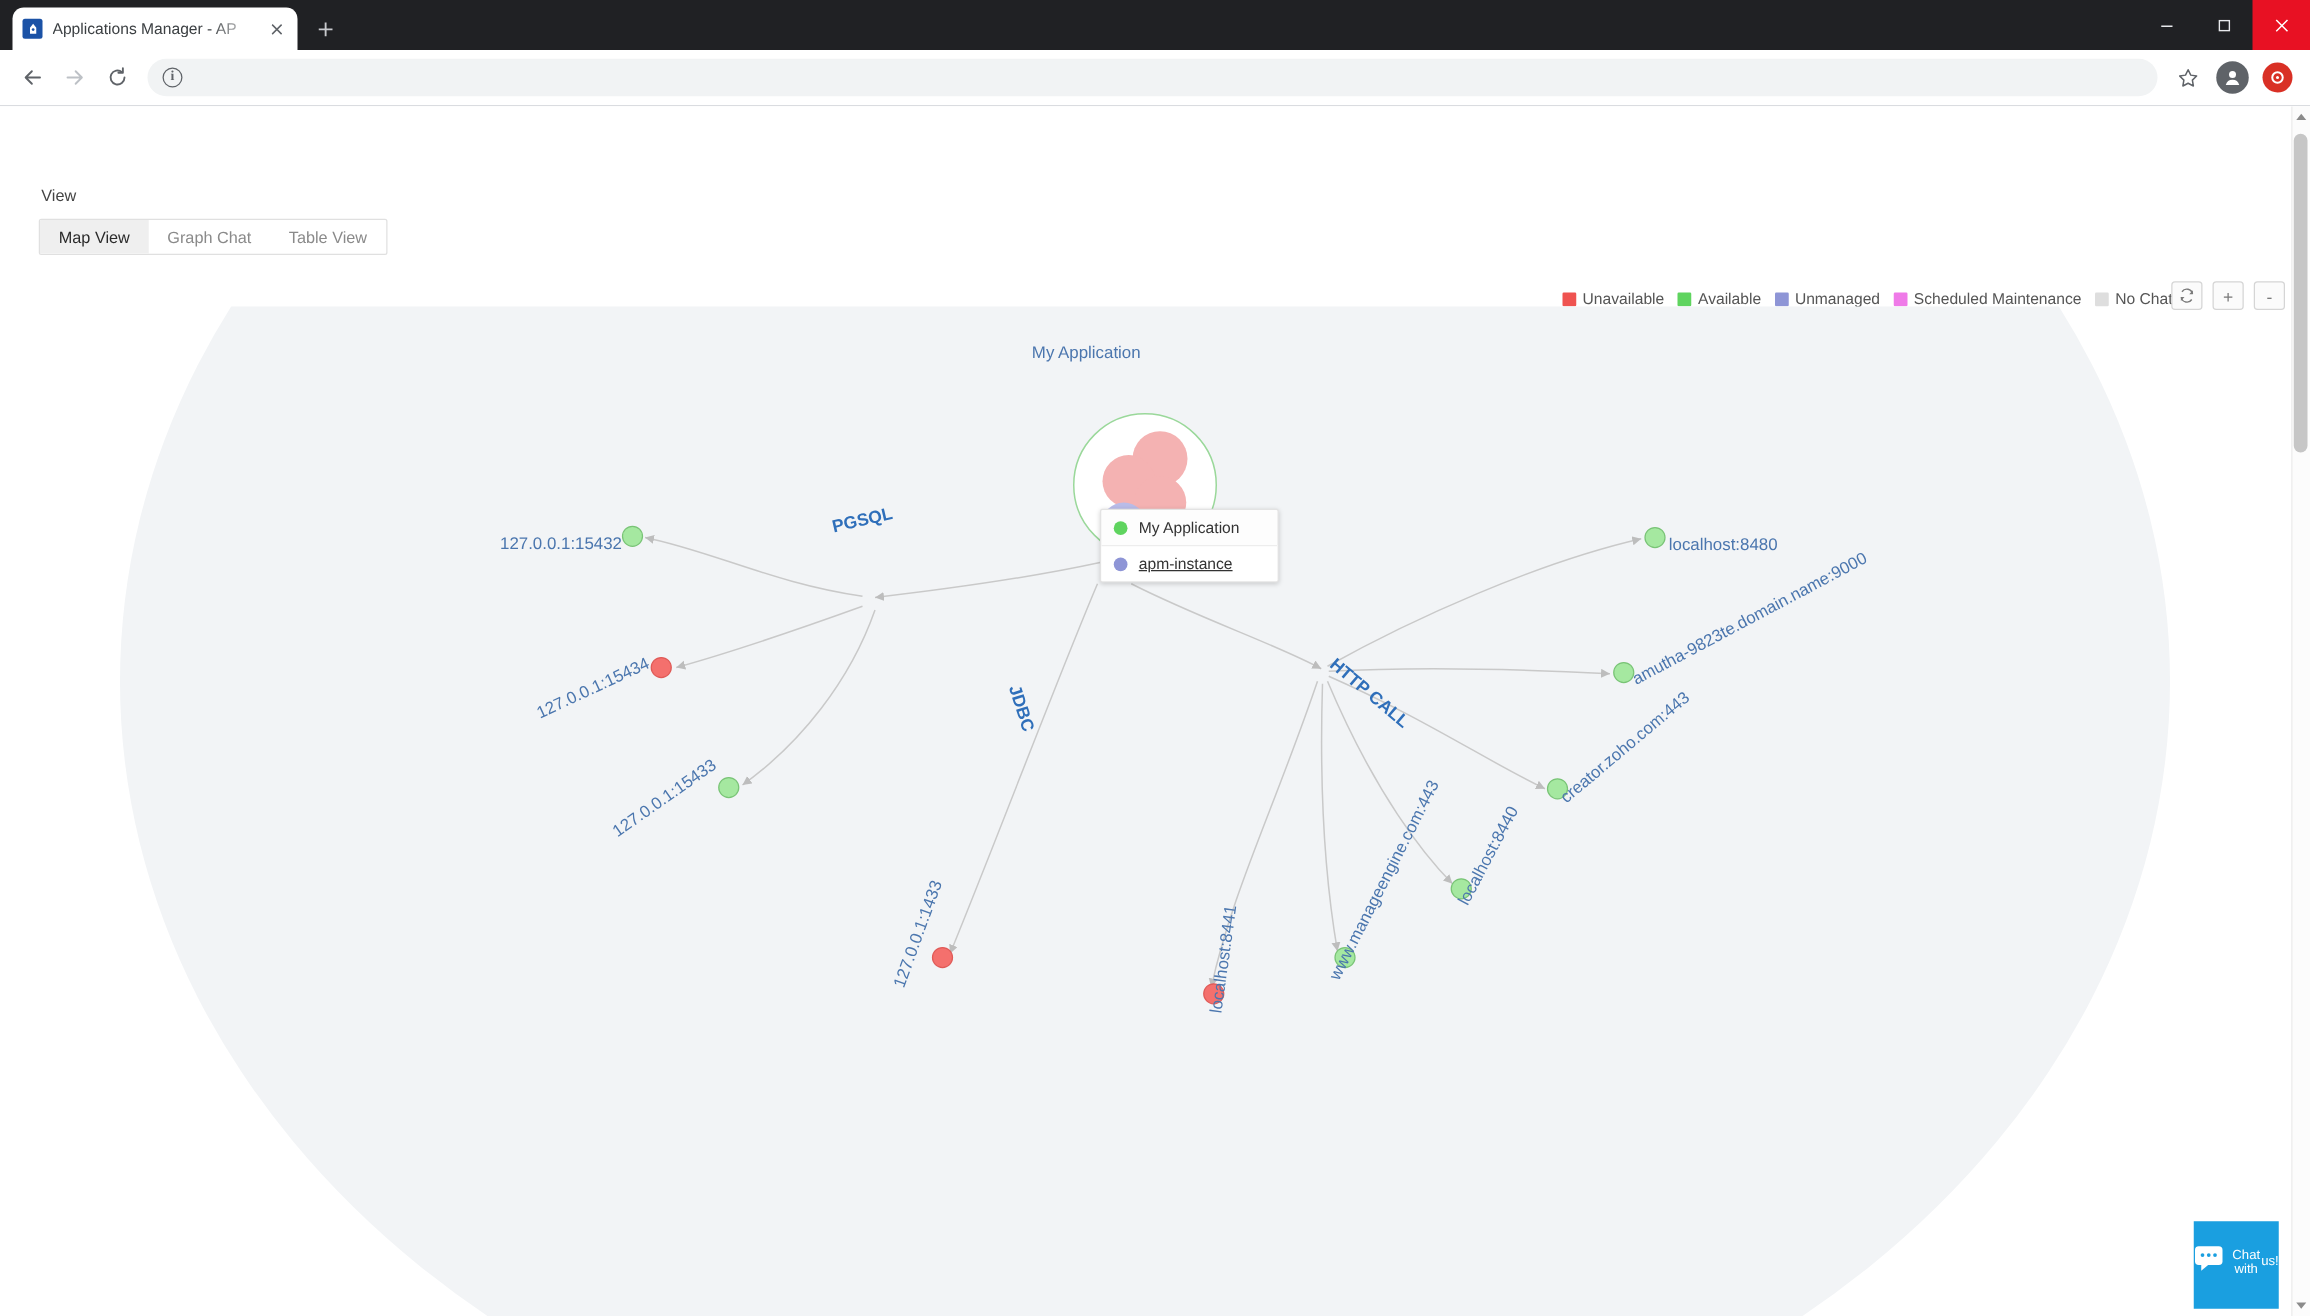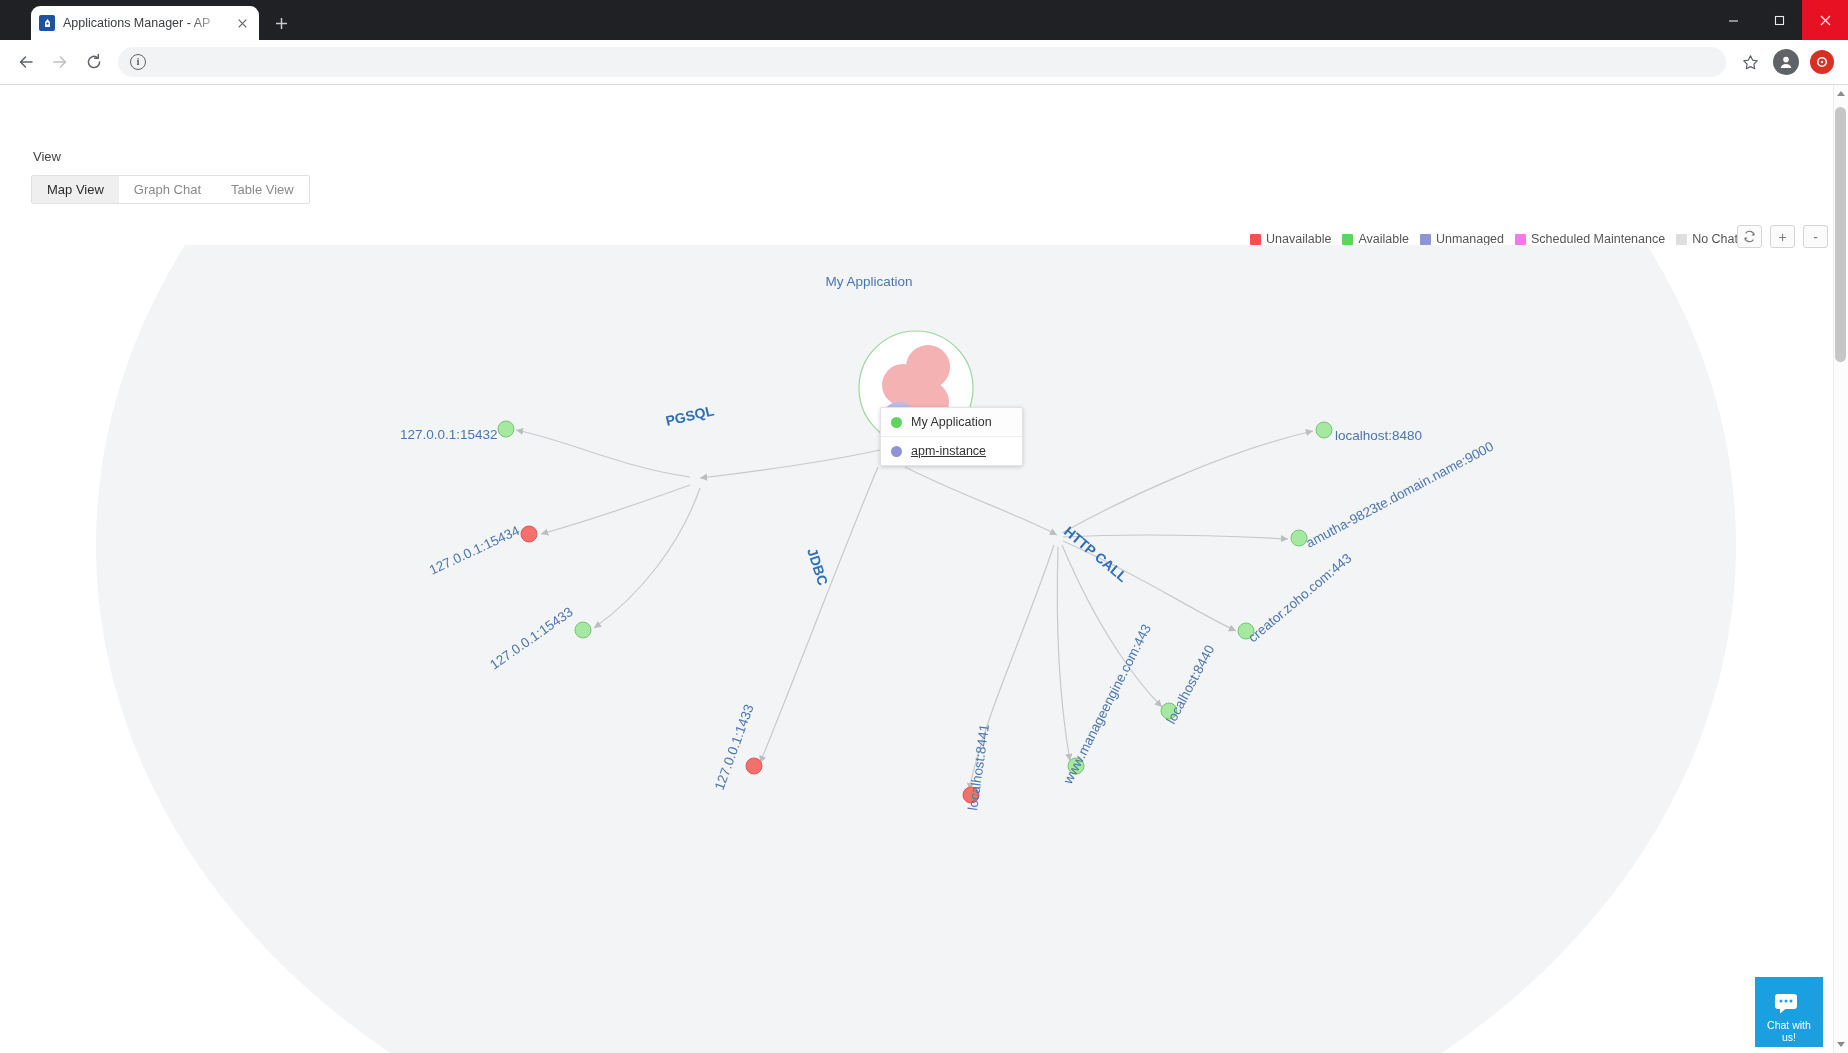--- a/index.html
+++ b/index.html
@@ -15,21 +15,20 @@
 
   .tabstrip {
     height: 40px; background: #202124;
     display: flex; align-items: flex-end; padding-left: 10px; position: relative;
   }
   .tab {
     height: 34px; width: 228px; background: #ffffff;
     border-radius: 9px 9px 0 0;
     display: flex; align-items: center; padding: 0 8px; gap: 8px;
     position: relative;
-    margin-left: 21px;
   }
   .tab-favicon {
     width: 16px; height: 16px; border-radius: 2px;
     background: #1b52a6; flex: 0 0 auto;
     display: flex; align-items: center; justify-content: center;
   }
   .tab-favicon svg { display:block; }
   .tab-title {
     font-size: 12.5px; color: #3c4043; white-space: nowrap;
     overflow: hidden; flex: 1 1 auto;
@@ -173,21 +172,21 @@
     padding: 7px 10px; color: #333;
   }
   .popup-row + .popup-row { border-top: 1px solid #ededed; background: #fff; }
   .popup-dot { width: 11px; height: 11px; border-radius: 50%; flex: 0 0 auto; }
   .popup-link { text-decoration: underline; color: #333; }
 
   
   .chat {
     position: absolute; right: 25px; bottom: 6px;
     width: 68px; height: 70px; background: #1a9fe0;
-    display: flex; flex-direction: column; align-items: center;
+    display: flex; flex-direction: row; align-items: center;
     justify-content: flex-end; padding-bottom: 4px; color: #fff;
     font-size: 10.5px; line-height: 11.5px; text-align: center;
   }
   .chat-icon { margin-bottom: 3px; }
 </style>
 </head>
 <body>
 
 <div class="browser">
 

